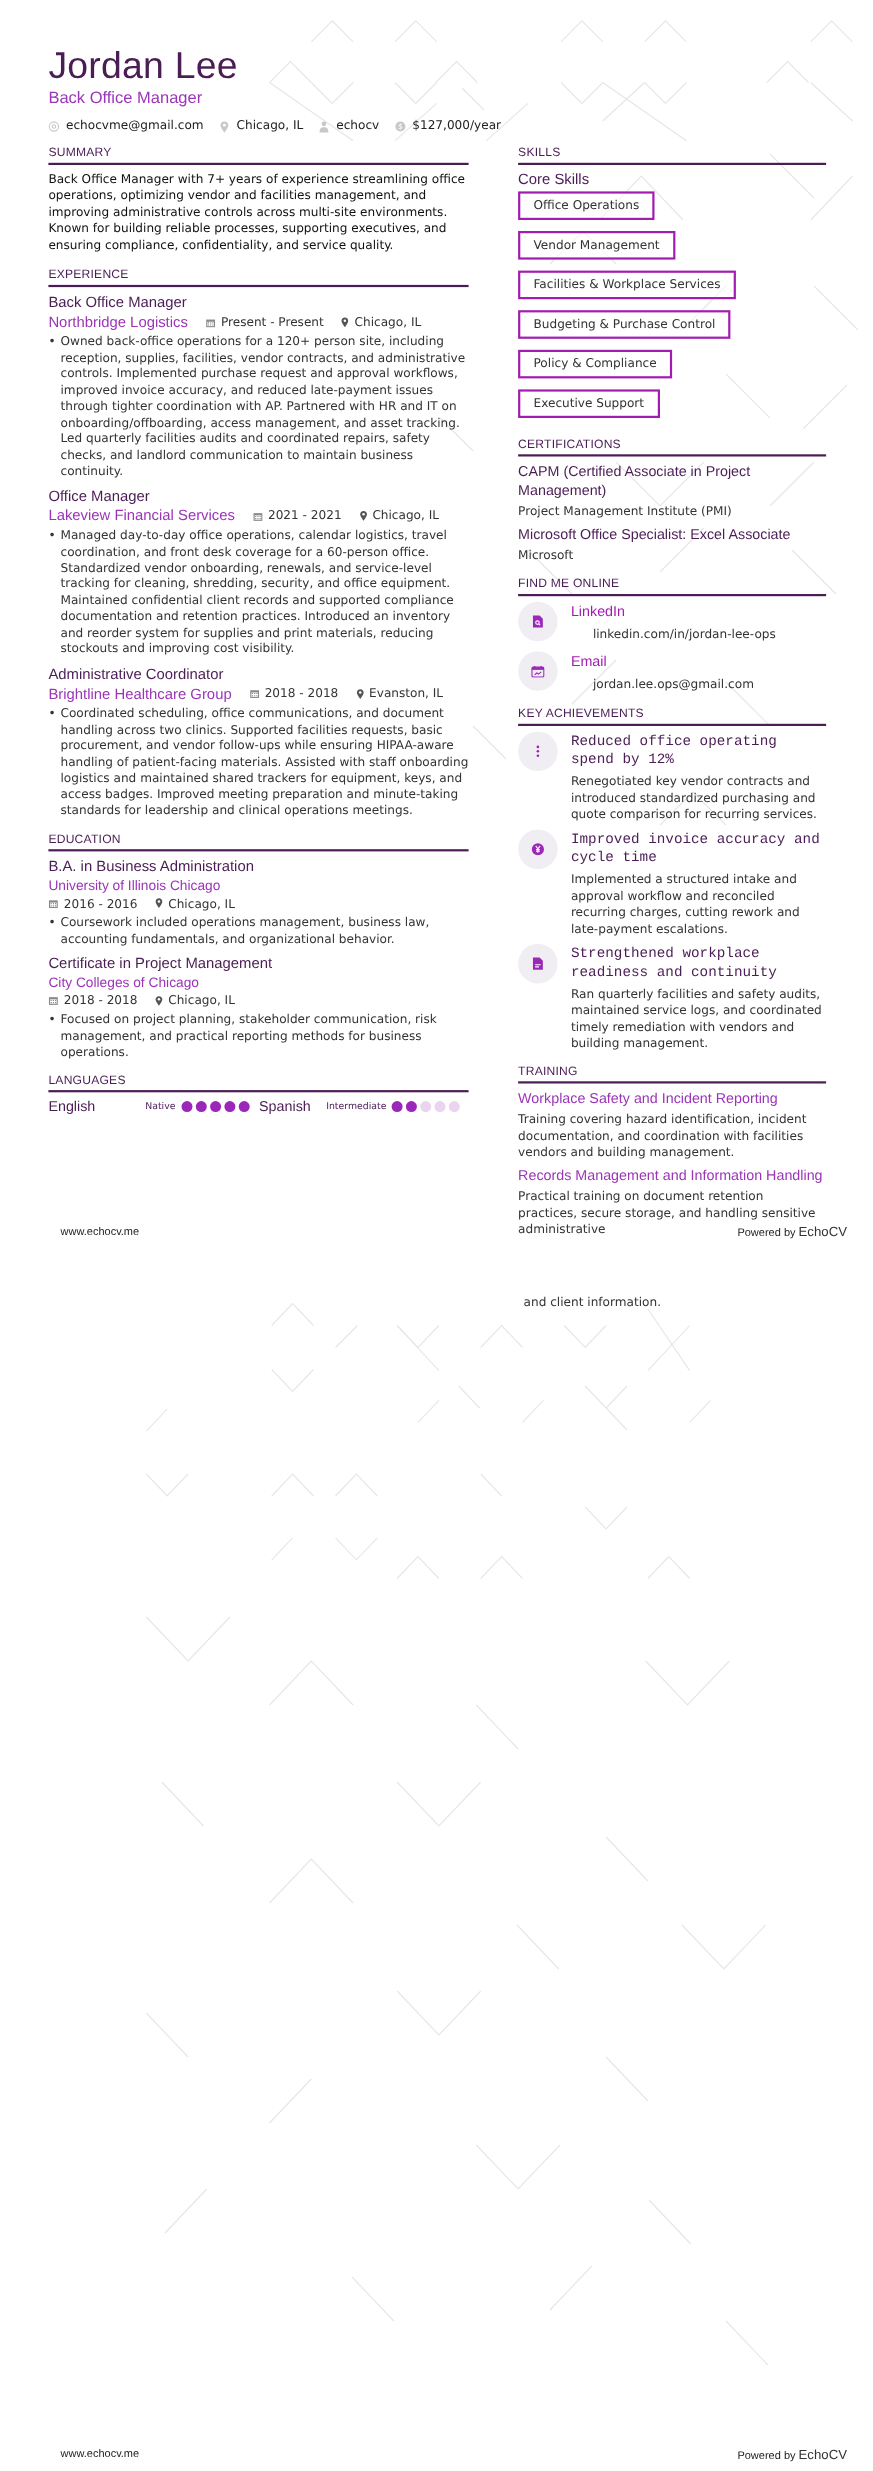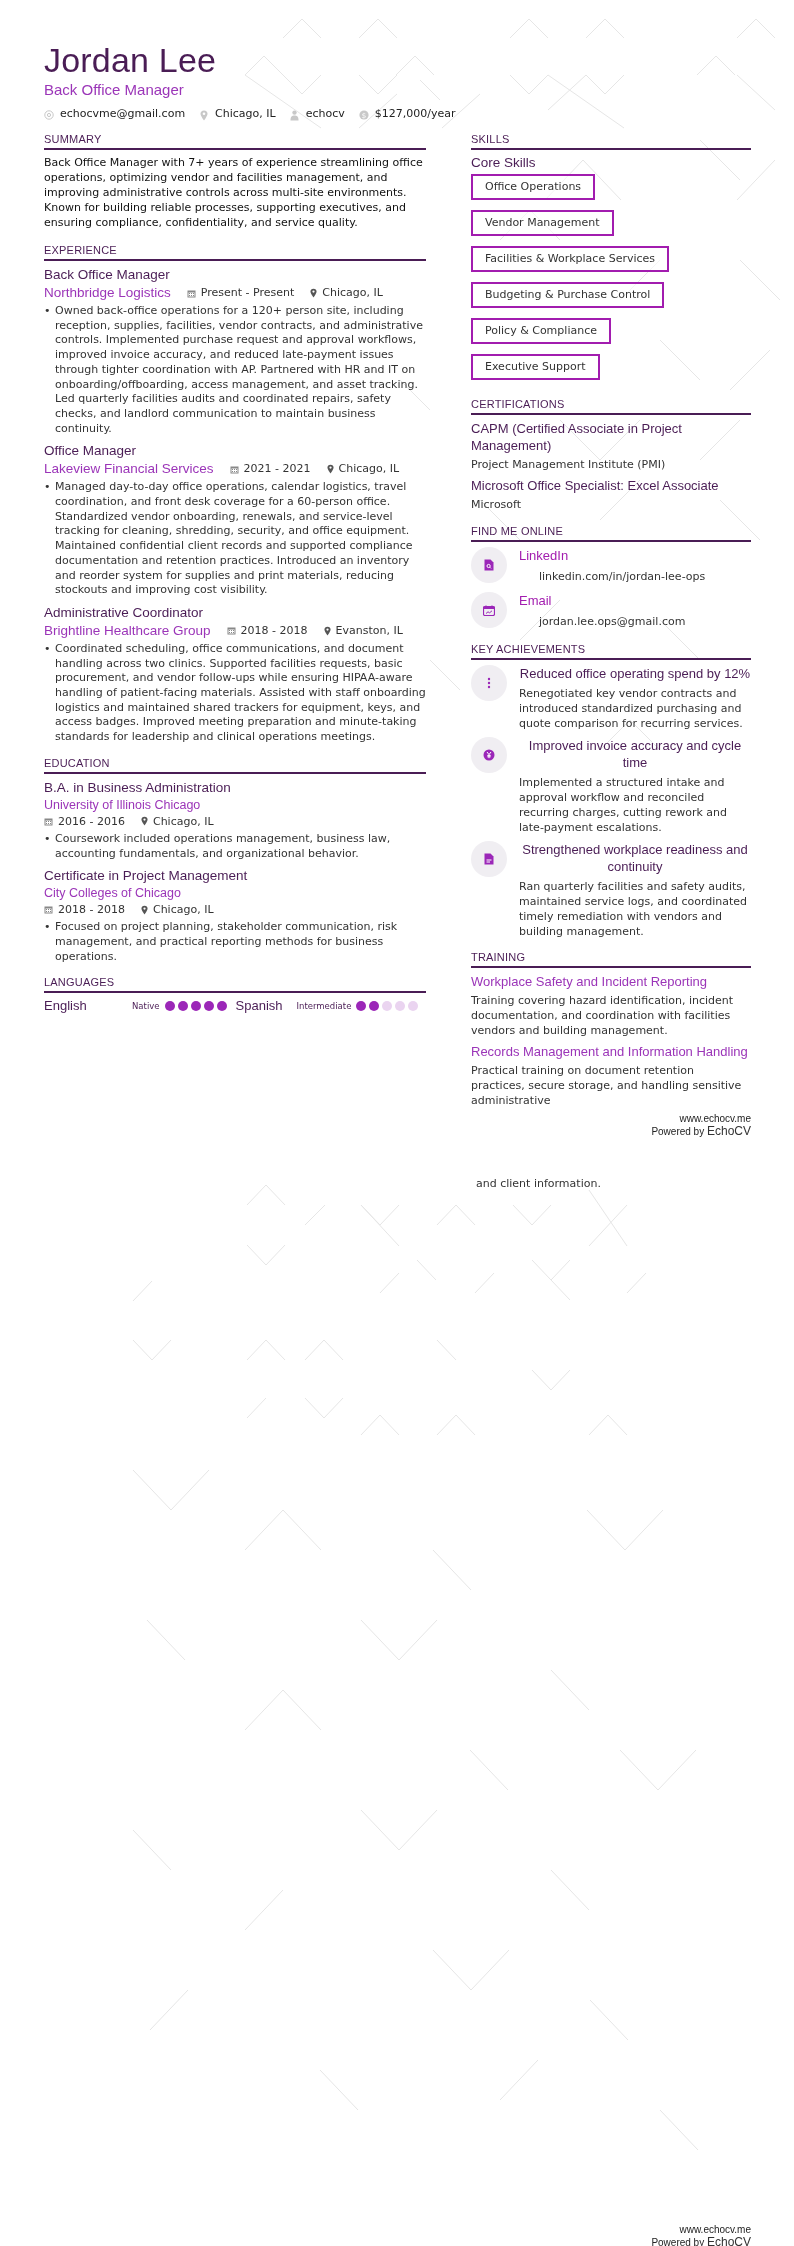--- a/index.html
+++ b/index.html
@@ -53,27 +53,27 @@
 
   .cert-name { font-family: "Liberation Sans", sans-serif; font-size: 13px; color: #4a1d55; line-height: 17px; margin-top: 2px; }
   .cert-org { font-size: 11px; color: #333; line-height: 16px; margin: 3px 0 4px; }
 
   .online-item { display: flex; margin-bottom: 6px; }
   .circle { width: 36px; height: 36px; border-radius: 50%; background: #f0eef2; display: flex; align-items: center; justify-content: center; flex-shrink: 0; margin-right: 12px; }
   .online-label { font-family: "Liberation Sans", sans-serif; font-size: 13px; color: #a21caf; line-height: 18px; }
   .online-val { font-size: 11px; color: #333; line-height: 18px; margin-top: 3px; margin-left: 20px; }
 
   .ach-item { display: flex; margin-bottom: 6px; }
-  .ach-title { font-family: Liberation Sans, sans-serif; font-size: 13px; color: #4a1d55; line-height: 17px; text-align: center; }
+  .ach-title { font-family: Liberation Mono, monospace; font-size: 13px; color: #4a1d55; line-height: 17px; }
   .ach-desc { font-size: 11px; color: #333; line-height: 15px; margin-top: 4px; }
 
   .tr-title { font-family: "Liberation Sans", sans-serif; font-size: 13px; color: #9b35b8; line-height: 17px; margin-top: 2px; }
   .tr-desc { font-size: 11px; color: #333; line-height: 15px; margin: 3px 0 5px; }
 
-  .footer { position: absolute; left: 36px; width: 715px; display: flex; justify-content: space-between; align-items: flex-end; font-family: "Liberation Sans", sans-serif; font-size: 10px; color: #222; flex-direction: column; }
+  .footer { position: absolute; left: 55px; width: 715px; display: flex; justify-content: space-between; align-items: center; font-family: "Liberation Sans", sans-serif; font-size: 10px; color: #222; }
   .footer .brand { font-size: 12px; color: #333; }
   .overflow-text { position: absolute; left: 476px; top: 1177px; font-size: 11px; color: #333; }
 </style>
 </head>
 <body>
 
 <svg class="bg-pattern bg-top" viewBox="0 0 794 1085" xmlns="http://www.w3.org/2000/svg">
   <g stroke="#e6e6e6" stroke-width="1" fill="none">
     <path d="M283 38 L302 19 L321 38"></path>
       <path d="M359 38 L378 19 L397 38"></path>

